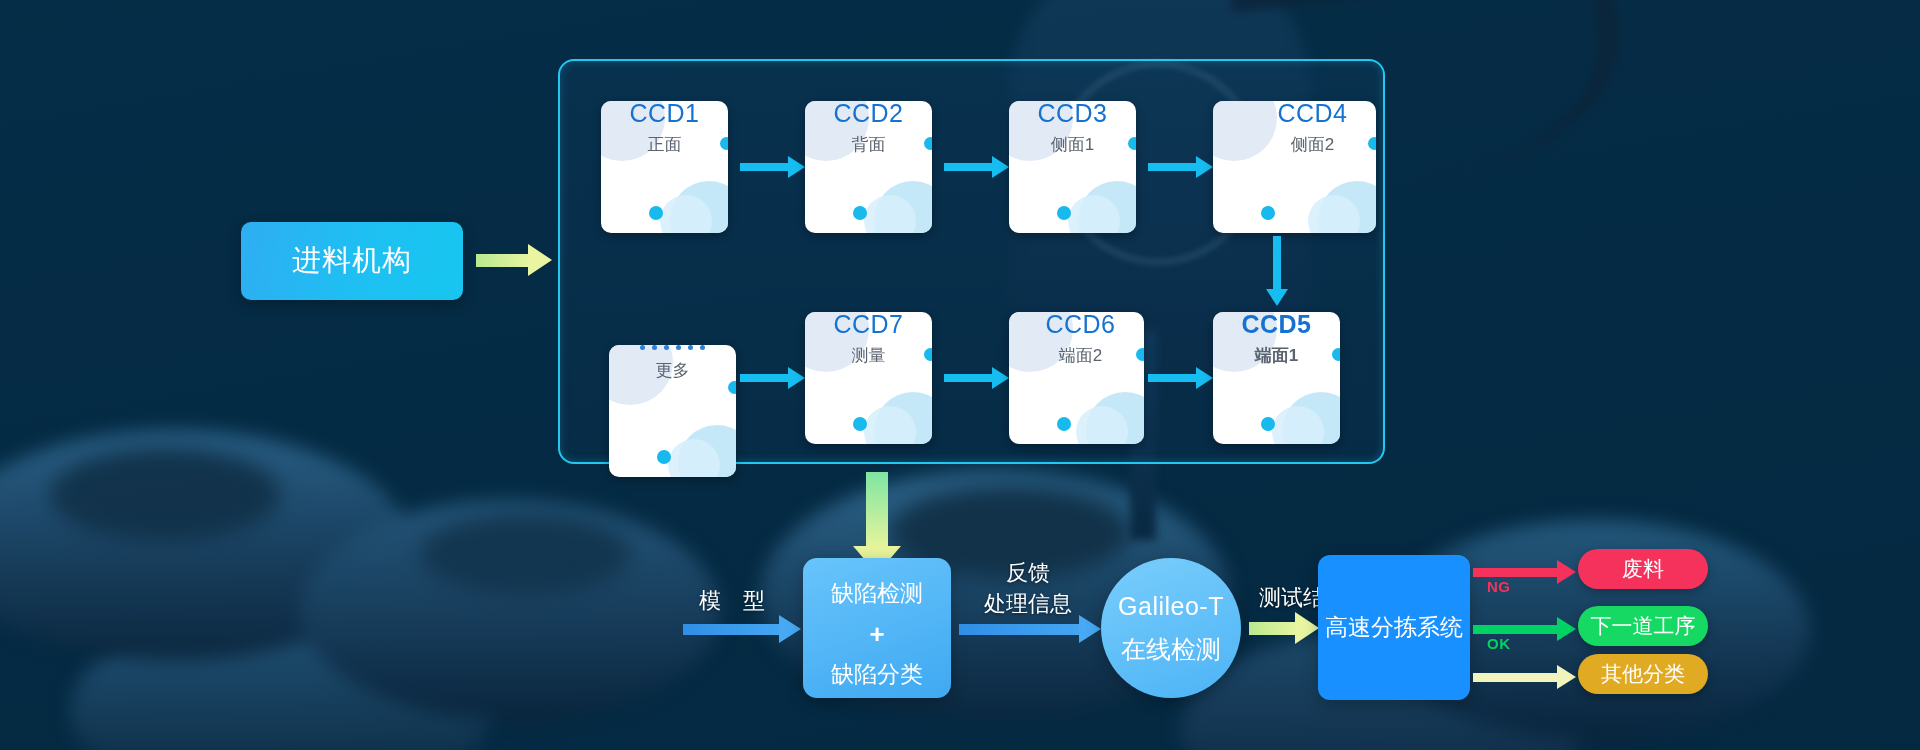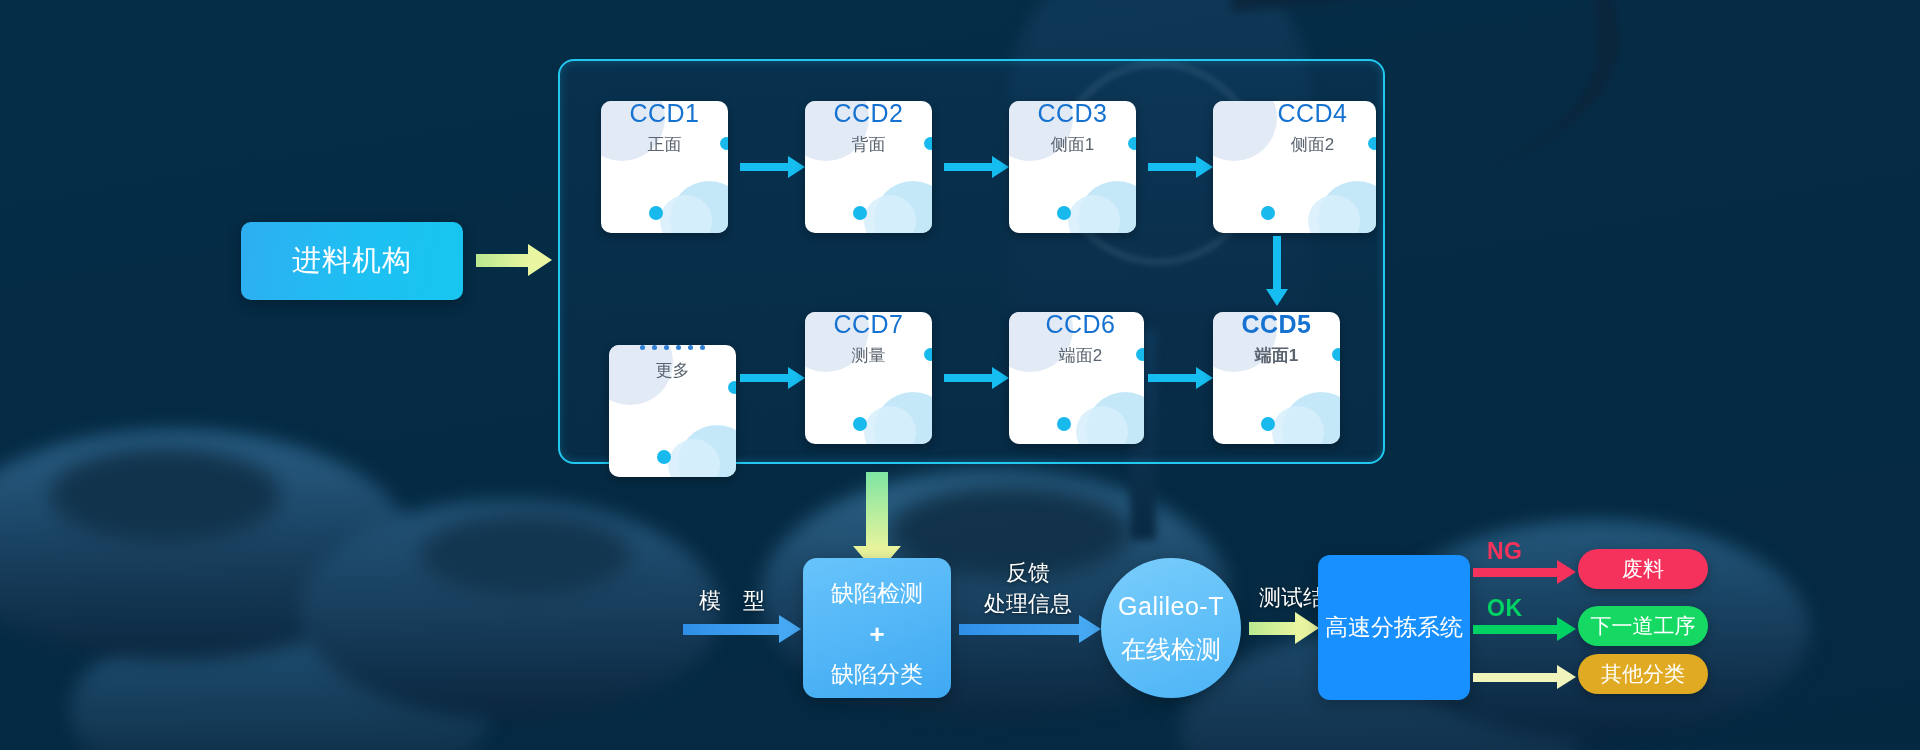--- a/index.html
+++ b/index.html
@@ -147,21 +147,21 @@
   .rarrow{position:absolute;height:9px;}
   .rarrow::after{content:"";position:absolute;right:-17px;top:-8px;
     border-top:12.5px solid transparent;border-bottom:12.5px solid transparent;}
   .rarrow.ng{background:#f5325b;}
   .rarrow.ng::after{border-left:19px solid #f5325b;}
   .rarrow.ok{background:#00d263;}
   .rarrow.ok::after{border-left:19px solid #00d263;}
   .rarrow.other{background:#f2f5bb;}
   .rarrow.other::after{border-left:19px solid #f2f5bb;}
 
-  .rtag{position:absolute;font-size:23px;font-weight:bold;letter-spacing:.5px;}
+  .rtag{position:absolute;font-size:15px;font-weight:bold;letter-spacing:.5px;margin-top:40px;}
   .rtag.ng{color:#f5325b;}
   .rtag.ok{color:#00d263;}
 
   .pill{position:absolute;width:130px;height:40px;border-radius:20px;
     display:flex;align-items:center;justify-content:center;color:#fff;font-size:21px;
     box-shadow:0 3px 10px rgba(0,0,0,.28);}
   .pill.waste{background:#f5325b;}
   .pill.next{background:#16d964;}
   .pill.other{background:#e0aa22;}
 </style>

